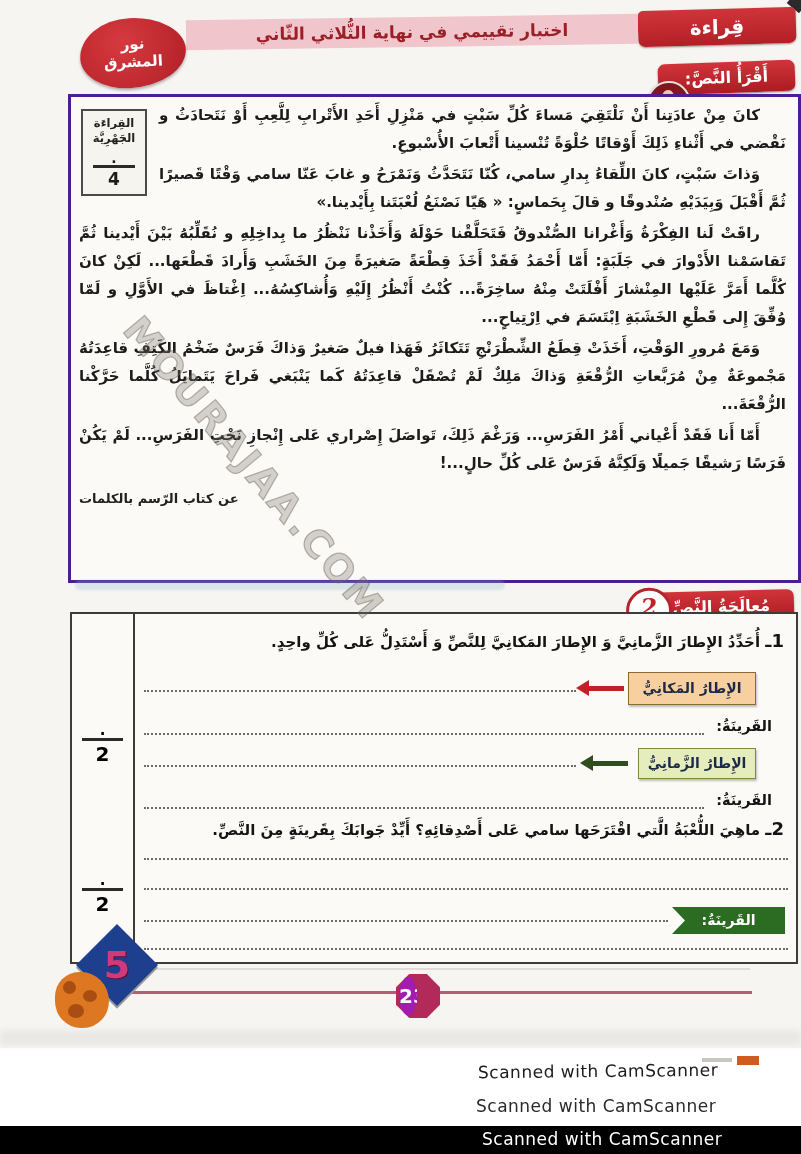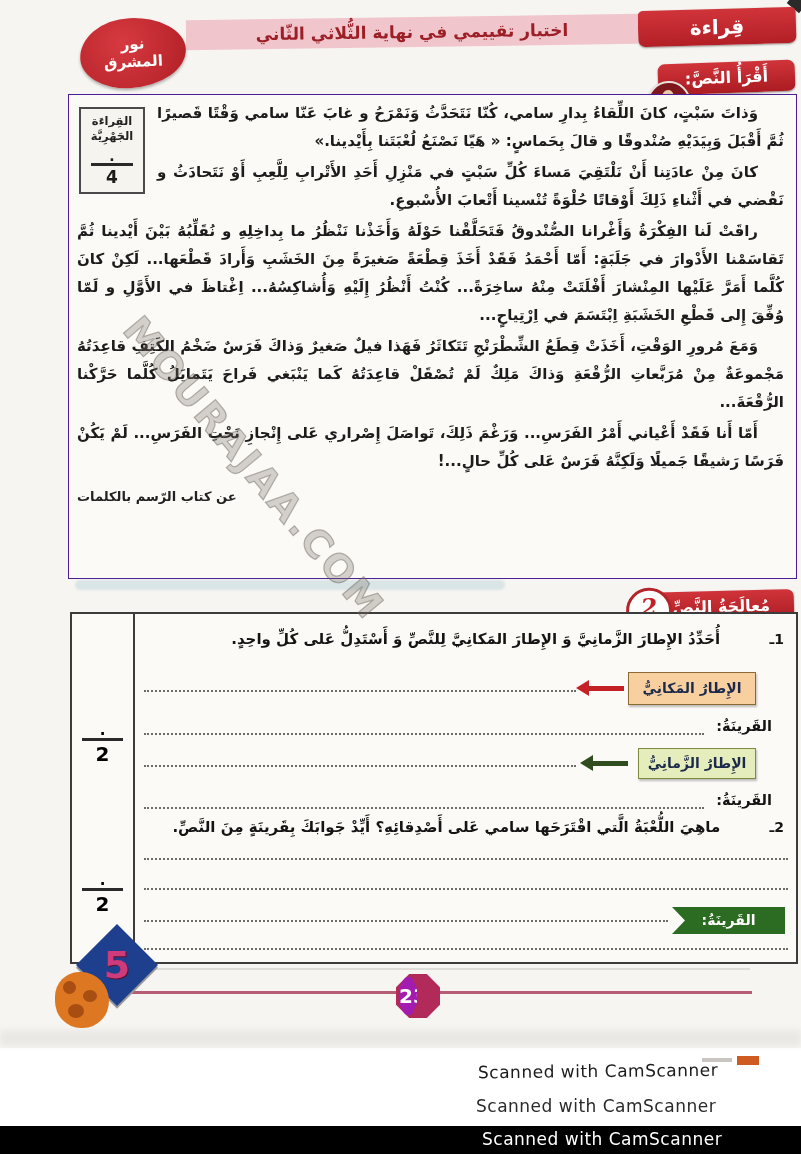--- a/index.html
+++ b/index.html
@@ -29,21 +29,21 @@
   .badge-process{left:642px;top:591px;width:152px;height:31px;line-height:31px;transform:rotate(-1.5deg);}
   .badge-circle{position:absolute;border-radius:50%;}
   .reader-circle{left:-12px;top:17px;width:40px;height:40px;background:#7e181d;border:2px solid #e9e2da;
       box-shadow:0 1px 2px rgba(0,0,0,.4);overflow:hidden;}
   .person-head{position:absolute;left:14px;top:7px;width:11px;height:11px;border-radius:50%;background:#e8c9a8;}
   .person-body{position:absolute;left:8px;top:19px;width:23px;height:16px;border-radius:10px 10px 0 0;background:#3c3c60;}
   .process-circle{left:-16px;top:-5px;width:40px;height:40px;background:#fdfdfb;border:3px solid #b3242b;
       color:#c02228;font-weight:bold;font-size:24px;line-height:34px;text-align:center;font-family:"DejaVu Serif",serif;font-style:italic;}
 
   
-  .reading-box{left:68px;top:94px;width:727px;height:483px;border:1px solid #4c1d95;background:#fbfaf7;overflow:hidden;}
+  .reading-box{left:68px;top:94px;width:727px;height:483px;border:3px solid #4c1d95;background:#fbfaf7;overflow:hidden;}
   .text-flow{position:absolute;left:8px;right:12px;top:4px;direction:rtl;text-align:right;
       font-size:15px;font-weight:bold;line-height:28px;color:#1c1c1c;}
   .text-flow p{margin:0 0 3px 0;text-indent:26px;text-align:justify;}
   .oral-box{float:left;width:58px;border:2px solid #4a4a4a;background:#f6f4ee;margin:8px 12px 8px 2px;
       text-align:center;padding:5px 2px 6px 2px;}
   .oral-label{font-size:11.5px;font-weight:bold;line-height:15px;color:#222;}
   .frac{margin-top:8px;}
   .frac .dot{display:block;font-size:14px;line-height:8px;font-weight:bold;}
   .frac .bar{display:block;height:3px;background:#2a2a2a;margin:3px 8px 2px 8px;}
   .frac .num{display:block;font-size:17px;font-weight:bold;line-height:18px;}
@@ -55,21 +55,21 @@
       z-index:6;pointer-events:none;font-family:"DejaVu Sans",sans-serif;}
 
   
   .process-box{left:70px;top:612px;width:724px;height:348px;border:2px solid #3c3c3c;background:#fbfaf7;}
   .score-col{position:absolute;left:0;top:0;bottom:0;width:61px;border-right:2px solid #3c3c3c;}
   .score-frac{position:absolute;left:7px;width:47px;text-align:center;}
   .score-frac .dot{display:block;font-size:15px;line-height:9px;font-weight:bold;}
   .score-frac .bar{display:block;height:3px;background:#2a2a2a;margin:3px 3px 2px 3px;}
   .score-frac .num{display:block;font-size:20px;font-weight:bold;line-height:22px;}
   .q-text{position:absolute;direction:rtl;text-align:right;font-size:15px;font-weight:bold;color:#141414;}
-  .qnum{font-size:14px;font-weight:bold;margin-left:44px;}
+  .qnum{font-size:18px;font-weight:bold;}
   .dotline{position:absolute;height:0;border-bottom:2px dotted #6e6a64;}
   .frame-box{position:absolute;border:1px solid #8c6a33;font-weight:bold;font-size:14px;text-align:center;
       direction:rtl;color:#1b2a4a;box-shadow:1px 2px 2px rgba(0,0,0,.25);}
   .place-box{background:#f8cf9e;}
   .time-box{background:#e6edbc;border-color:#7c8c3c;}
   .arrow{position:absolute;height:5px;}
   .arrow .shaft{position:absolute;left:10px;right:0;top:0;height:5px;}
   .arrow .head{position:absolute;left:0;top:-6px;width:0;height:0;border-top:8px solid transparent;
       border-bottom:8px solid transparent;border-right:13px solid;}
   .arrow-red .shaft{background:#c42127;} .arrow-red .head{border-right-color:#c42127;}
@@ -133,22 +133,22 @@
       <div class="oral-label">
         <span>القِراءَة</span><br>
         <span>الجَهْرِيَّة</span>
       </div>
       <div class="frac">
         <span class="dot">.</span>
         <span class="bar"></span>
         <span class="num">4</span>
       </div>
     </div>
+    <p>كانَ مِنْ عادَتِنا أَنْ نَلْتَقِيَ مَساءَ كُلِّ سَبْتٍ في مَنْزِلِ أَحَدِ الأَتْرابِ لِلَّعِبِ أَوْ نَتَحادَثُ و نَقْضي في أَثْناءِ ذَلِكَ أَوْقاتًا حُلْوَةً تُنْسينا أَتْعابَ الأُسْبوعِ.</p>
     <p>وَذاتَ سَبْتٍ، كانَ اللِّقاءُ بِدارِ سامي، كُنّا نَتَحَدَّثُ وَنَمْرَحُ و غابَ عَنّا سامي وَقْتًا قَصيرًا ثُمَّ أَقْبَلَ وَبِيَدَيْهِ صُنْدوقًا و قالَ بِحَماسٍ: « هَيّا نَصْنَعُ لُعْبَتَنا بِأَيْدينا.»</p>
-    <p>كانَ مِنْ عادَتِنا أَنْ نَلْتَقِيَ مَساءَ كُلِّ سَبْتٍ في مَنْزِلِ أَحَدِ الأَتْرابِ لِلَّعِبِ أَوْ نَتَحادَثُ و نَقْضي في أَثْناءِ ذَلِكَ أَوْقاتًا حُلْوَةً تُنْسينا أَتْعابَ الأُسْبوعِ.</p>
     <p>راقَتْ لَنا الفِكْرَةُ وَأَغْرانا الصُّنْدوقُ فَتَحَلَّقْنا حَوْلَهُ وَأَخَذْنا نَنْظُرُ ما بِداخِلِهِ و نُقَلِّبُهُ بَيْنَ أَيْدينا ثُمَّ تَقاسَمْنا الأَدْوارَ في جَلَبَةٍ: أَمّا أَحْمَدُ فَقَدْ أَخَذَ قِطْعَةً صَغيرَةً مِنَ الخَشَبِ وَأَرادَ قَطْعَها... لَكِنْ كانَ كُلَّما أَمَرَّ عَلَيْها المِنْشارَ أَفْلَتَتْ مِنْهُ ساخِرَةً... كُنْتُ أَنْظُرُ إِلَيْهِ وَأُشاكِسُهُ... اِغْتاظَ في الأَوَّلِ و لَمّا وُفِّقَ إِلى قَطْعِ الخَشَبَةِ اِبْتَسَمَ في اِرْتِياحٍ...</p>
     <p>وَمَعَ مُرورِ الوَقْتِ، أَخَذَتْ قِطَعُ الشِّطْرَنْجِ تَتَكاثَرُ فَهَذا فيلٌ صَغيرٌ وَذاكَ فَرَسٌ ضَخْمُ الكَتِفِ قاعِدَتُهُ مَجْموعَةٌ مِنْ مُرَبَّعاتِ الرُّقْعَةِ وَذاكَ مَلِكٌ لَمْ تُصْقَلْ قاعِدَتُهُ كَما يَنْبَغي فَراحَ يَتَمايَلُ كُلَّما حَرَّكْنا الرُّقْعَةَ...</p>
     <p>أَمّا أَنا فَقَدْ أَعْياني أَمْرُ الفَرَسِ... وَرَغْمَ ذَلِكَ، تَواصَلَ إِصْراري عَلى إِنْجازِ نَحْتِ الفَرَسِ... لَمْ يَكُنْ فَرَسًا رَشيقًا جَميلًا وَلَكِنَّهُ فَرَسٌ عَلى كُلِّ حالٍ...!</p>
     <div class="attribution">عن كتاب الرّسم بالكلمات</div>
   </div>
 </div>
 <div class="abs watermark">MOURAJAA.COM</div>
 <div class="abs erased"></div>
 
 <div class="abs section-badge badge-process">

